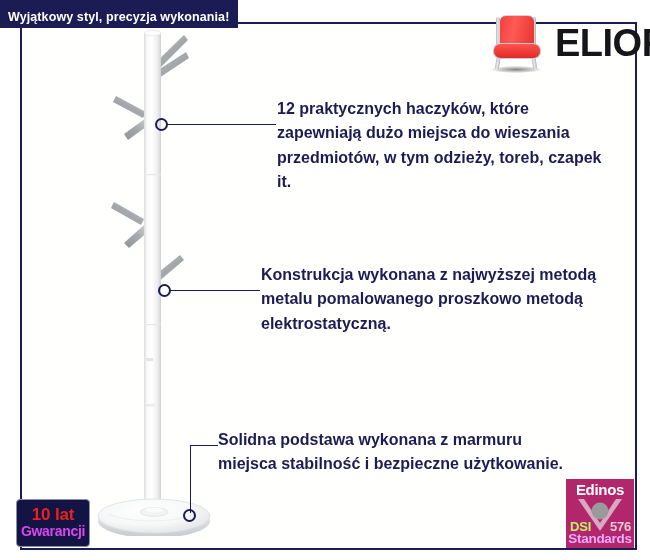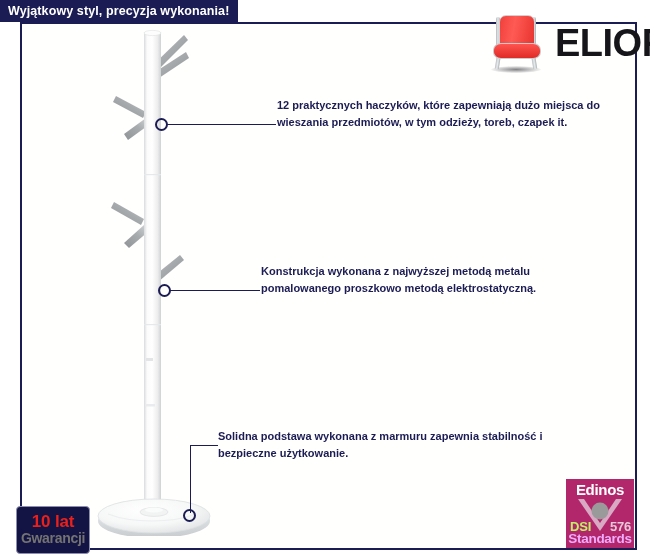--- a/index.html
+++ b/index.html
@@ -29,21 +29,21 @@
     box-sizing: border-box;
     background: #fffffd;
   }
 
   
   #banner {
     position: absolute;
     left: 0;
     top: 0;
     height: 22px;
-    padding: 0 9px 0 8px;
+    padding: 6px 9px 0 8px;
     display: flex;
     align-items: center;
     background: #1c1c55;
     color: #ffffff;
     font-size: 12.5px;
     font-weight: bold;
     letter-spacing: 0.1px;
     white-space: nowrap;
     z-index: 6;
   }
@@ -130,21 +130,21 @@
     top: 24px;
     width: 160px;
     height: 512px;
     z-index: 2;
   }
 
   
   .callout {
     position: absolute;
     color: #1c1c55;
-    font-size: 11px;
+    font-size: 16px;
     font-weight: bold;
     line-height: 1.52;
     z-index: 4;
   }
   #callout-1 { left: 277px; top: 97px;  width: 340px; }
   #callout-2 { left: 261px; top: 263px; width: 352px; }
   #callout-3 { left: 218px; top: 428px; width: 362px; }
 
   
   .leader { position: absolute; z-index: 3; }
@@ -177,31 +177,30 @@
     width: 72px;
     height: 46px;
     background: #141444;
     border: 1.5px solid #8d8db0;
     border-radius: 4px;
     display: flex;
     flex-direction: column;
     align-items: center;
     justify-content: center;
     z-index: 7;
-    margin-top: 7px;
   }
   #warranty-years {
     color: #e8211c;
     font-size: 17px;
     font-weight: bold;
     line-height: 1.05;
     letter-spacing: -0.2px;
   }
   #warranty-label {
-    color: #737373;
+    color: #d946ef;
     font-size: 14px;
     font-weight: bold;
     line-height: 1.1;
     letter-spacing: -0.3px;
     text-align: right;
   }
 
   
   #edinos {
     position: absolute;
@@ -369,21 +368,21 @@
   </div>
   <div class="marker" style="left:183px; top:509px;"></div>
 
   <div class="callout" id="callout-1">
     <span>12 praktycznych haczyków, które zapewniają dużo miejsca do wieszania przedmiotów, w tym odzieży, toreb, czapek it.</span>
   </div>
   <div class="callout" id="callout-2">
     <span>Konstrukcja wykonana z najwyższej metodą metalu pomalowanego proszkowo metodą elektrostatyczną.</span>
   </div>
   <div class="callout" id="callout-3">
-    <span>Solidna podstawa wykonana z marmuru zapewnia stabilność i bezpieczne użytkowanie.</span>
+    <span>Solidna podstawa wykonana z marmuru miejsca stabilność i bezpieczne użytkowanie.</span>
   </div>
 
   <div id="warranty">
     <div id="warranty-years">10 lat</div>
     <div id="warranty-label">Gwarancji</div>
   </div>
 
   <div id="edinos">
     <div id="edinos-title">Edinos</div>
     <svg id="edinos-v" viewBox="0 0 48 36">

